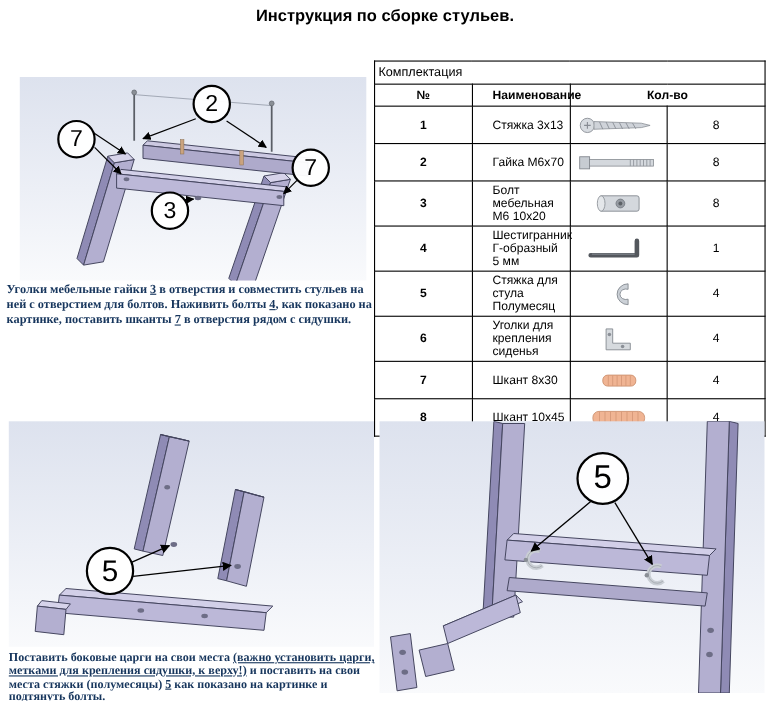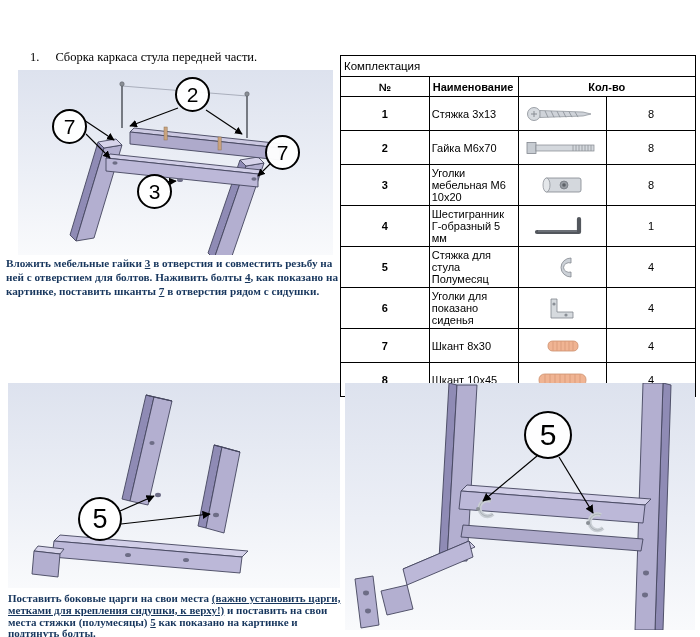--- a/index.html
+++ b/index.html
@@ -25,36 +25,34 @@
   .p1{left:6px;top:257px;width:334px;font-size:11.2px;line-height:13.8px;}
   .p2{left:8px;top:593px;width:336px;font-size:11px;line-height:11.8px;}
   .ref{text-decoration:underline;}
   .bu{text-decoration:underline;}
   table.parts{position:absolute;left:340px;top:55px;width:356px;border-collapse:collapse;
         font-size:11px;table-layout:fixed;}
   table.parts td{border:1px solid #000;padding:2px 3px;vertical-align:middle;}
   table.parts .t-title{font-weight:normal;text-align:left;font-size:11.5px;height:16px;}
   table.parts tr.head td{font-weight:bold;text-align:center;height:15px;}
   table.parts td.c-num{width:26px;text-align:center;font-weight:bold;}
-  table.parts td.c-name{width:192px;padding-left:2px;margin-left:20px;}
+  table.parts td.c-name{width:192px;padding-left:18px;margin-left:20px;}
   table.parts td.c-img{width:90px;text-align:center;padding:0;}
   table.parts td.c-qty{width:28px;text-align:center;}
   table.parts tr.row td{height:29px;}
   svg{display:block;}
   .c-img svg{margin:0 auto;}
 </style>
 </head>
 <body>
 
 <div class="page">
 
-
-  <div class="step1-heading">
-    <span class="num">1.</span><span>Сборка каркаса стула передней части.</span>
-  </div>
+  <div class="title">Инструкция по сборке стульев.</div>
+
 
   <div class="diagram d1">
     <svg width="315" height="185" viewBox="0 0 315 185">
       <defs>
         <marker id="ar1" viewBox="0 0 10 10" refX="9" refY="5" markerWidth="7" markerHeight="7" orient="auto-start-reverse">
           <path d="M0,0 L10,5 L0,10 z" fill="#000"></path>
         </marker>
       </defs>
       <g stroke="#44455e" stroke-width="0.9" stroke-linejoin="round">
 
@@ -101,21 +99,21 @@
     </div>
     <div class="callout co36" style="left:119px;top:104px;">
       <span>3</span>
     </div>
     <div class="callout co36" style="left:247px;top:65px;">
       <span>7</span>
     </div>
   </div>
 
   <p class="para p1">
-    <span>Вложить мебельные гайки </span><span class="ref">3</span><span> в отверстия и совместить резьбу на ней с отверстием для болтов. Наживить болты </span><span class="ref">4</span><span>, как показано на картинке, поставить шканты </span><span class="ref">7</span><span> в отверстия рядом с сидушки.</span>
+    <span>Уголки мебельные гайки </span><span class="ref">3</span><span> в отверстия и совместить стульев на ней с отверстием для болтов. Наживить болты </span><span class="ref">4</span><span>, как показано на картинке, поставить шканты </span><span class="ref">7</span><span> в отверстия рядом с сидушки.</span>
   </p>
 
   <table class="parts">
     <tbody>
         <tr>
       <td colspan="4" class="t-title">Комплектация</td>
     </tr>
     <tr class="head">
       <td class="c-num">№</td>
       <td class="c-name" style="text-align:center;">Наименование</td>
@@ -145,21 +143,21 @@
           <rect x="6" y="7.5" width="9" height="11" fill="#c7ccd2" stroke="#82878e" stroke-width="0.8"></rect>
           <rect x="15" y="10" width="58" height="6" fill="#d4d8dd" stroke="#82878e" stroke-width="0.7"></rect>
           <path d="M52,10 v6 M55,10 v6 M58,10 v6 M61,10 v6 M64,10 v6 M67,10 v6 M70,10 v6" stroke="#8f949b" stroke-width="0.8"></path>
         </svg>
       </td>
       <td class="c-qty">8</td>
     </tr>
 
     <tr class="row">
       <td class="c-num">3</td>
-      <td class="c-name">Уголки мебельная М6 10х20</td>
+      <td class="c-name">Болт мебельная М6 10х20</td>
       <td class="c-img">
         <svg width="82" height="26" viewBox="0 0 82 26">
           <rect x="24" y="6" width="36" height="14" rx="2" fill="#d4d8dd" stroke="#82878e" stroke-width="0.8"></rect>
           <ellipse cx="25.5" cy="13" rx="3.5" ry="7" fill="#e4e7ea" stroke="#82878e" stroke-width="0.7"></ellipse>
           <circle cx="43" cy="13" r="4" fill="#979ca3" stroke="#6f747b" stroke-width="0.7"></circle>
           <circle cx="43" cy="13" r="1.8" fill="#5d6268"></circle>
         </svg>
       </td>
       <td class="c-qty">8</td>
     </tr>
@@ -182,21 +180,21 @@
       <td class="c-img">
         <svg width="82" height="26" viewBox="0 0 82 26">
           <path d="M50,4 a10,9.5 0 1 0 0,19 l0,-5 a5.5,4.8 0 1 1 0,-9 z" fill="#ccd1d7" stroke="#82878e" stroke-width="0.8"></path>
         </svg>
       </td>
       <td class="c-qty">4</td>
     </tr>
 
     <tr class="row">
       <td class="c-num">6</td>
-      <td class="c-name">Уголки для показано сиденья</td>
+      <td class="c-name">Уголки для крепления сиденья</td>
       <td class="c-img">
         <svg width="82" height="26" viewBox="0 0 82 26">
           <polygon points="30,4 36,4 36,17 52,17 52,23 30,23" fill="#d6dade" stroke="#82878e" stroke-width="0.8"></polygon>
           <circle cx="33" cy="9" r="1.6" fill="#8a8f96"></circle>
           <circle cx="45" cy="20" r="1.6" fill="#8a8f96"></circle>
         </svg>
       </td>
       <td class="c-qty">4</td>
     </tr>
 

